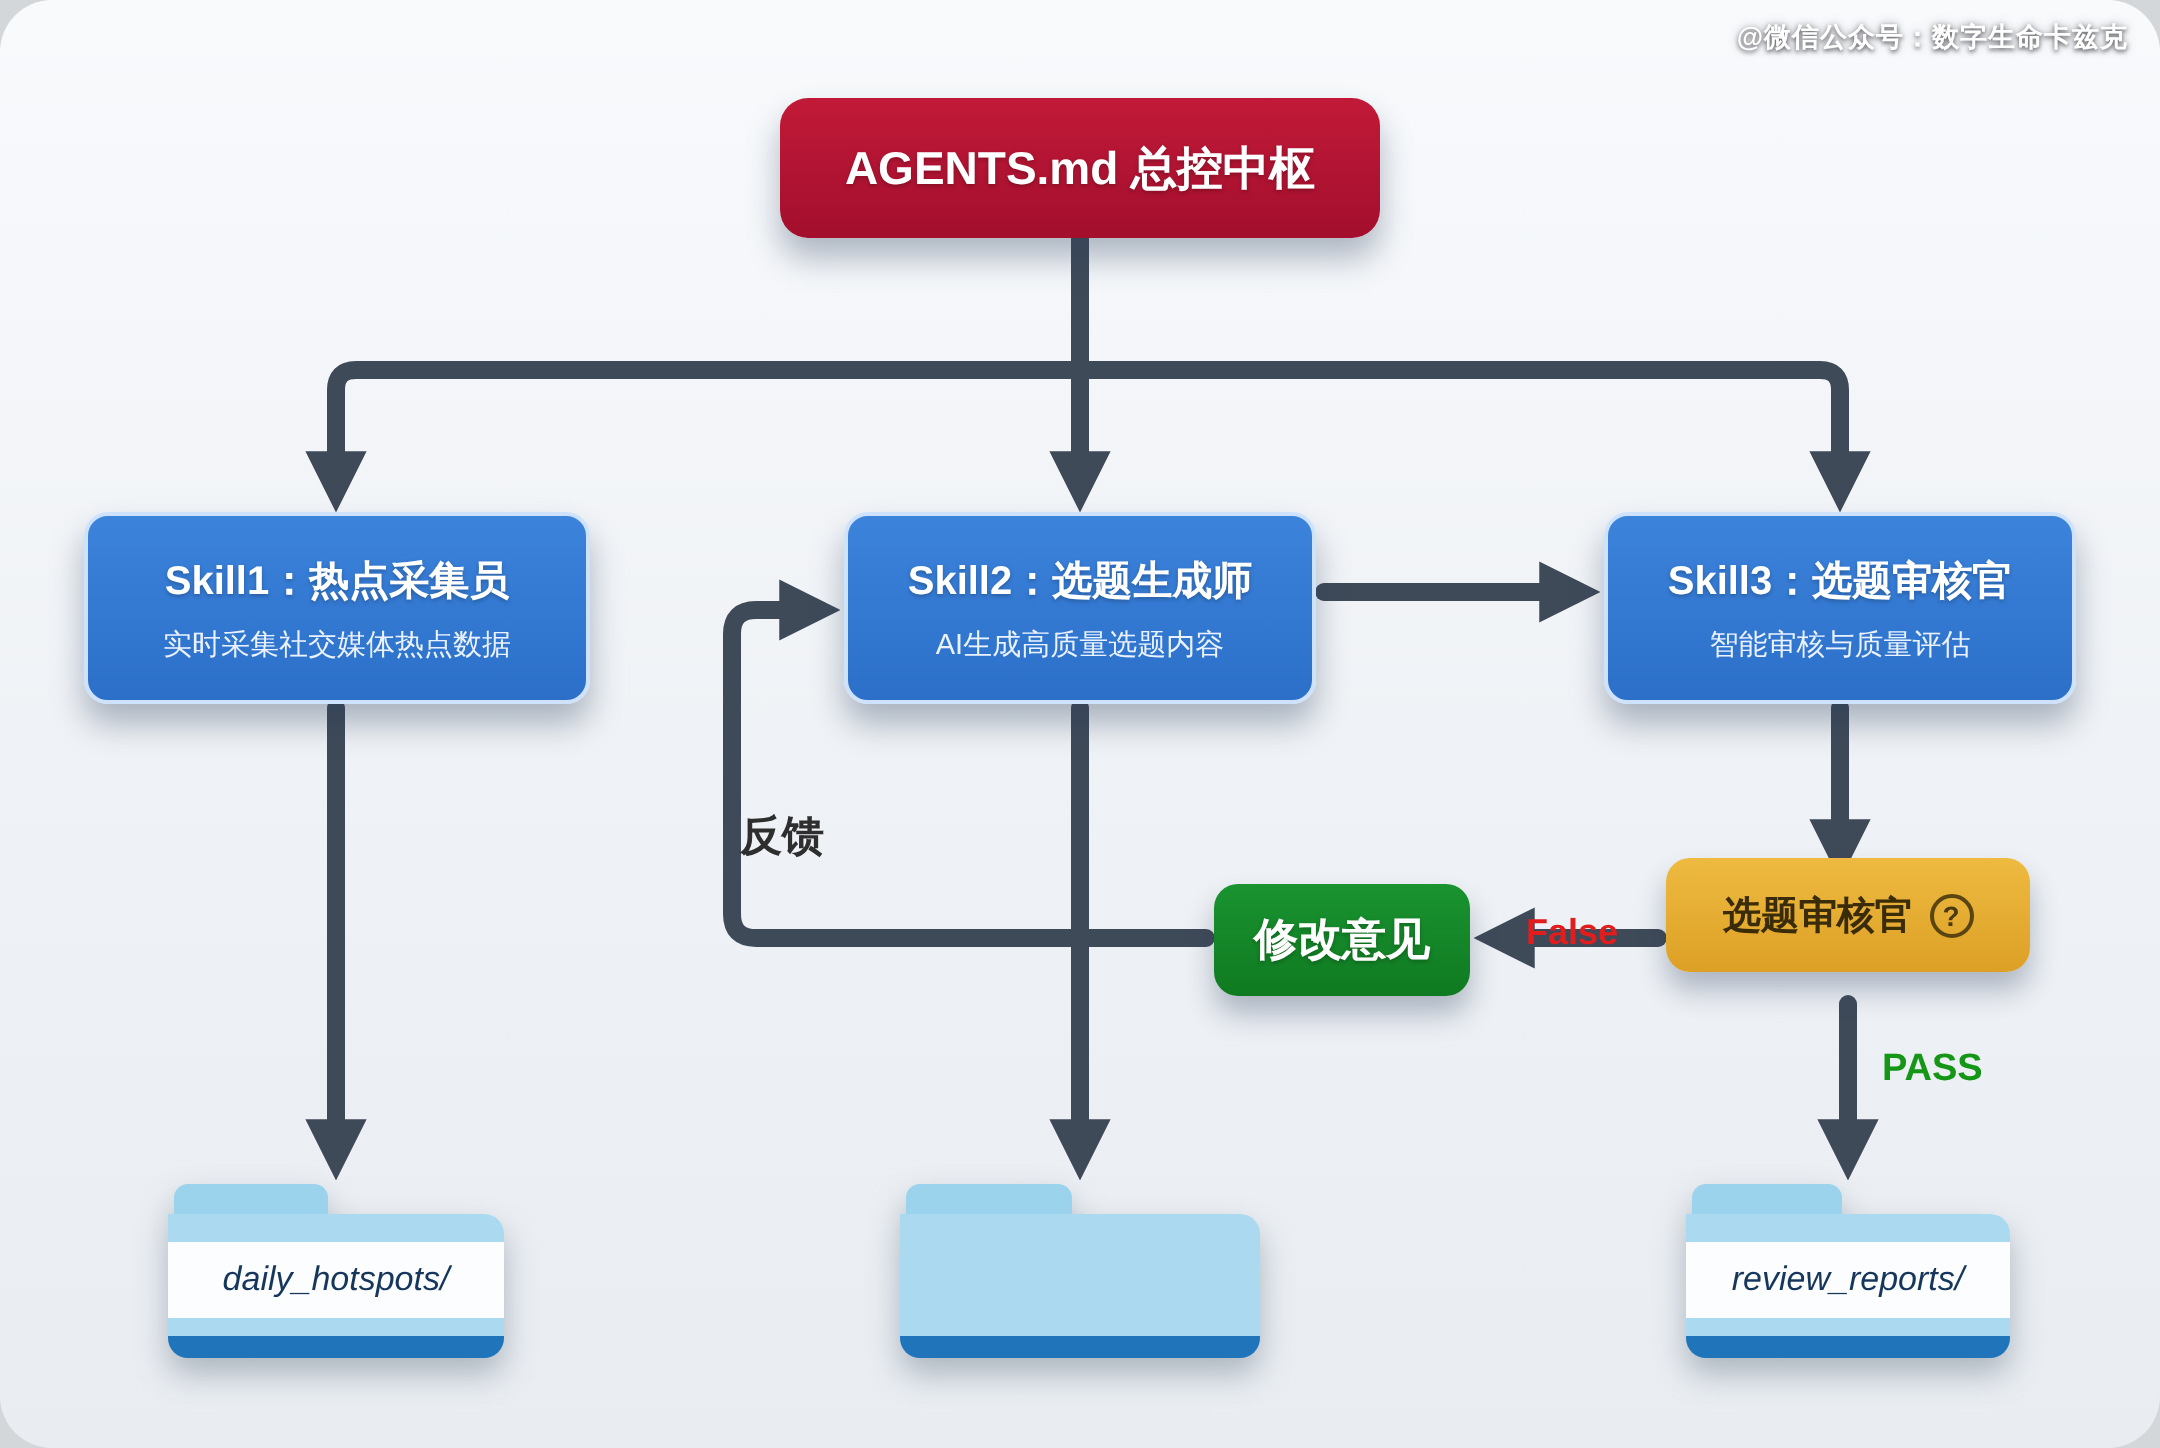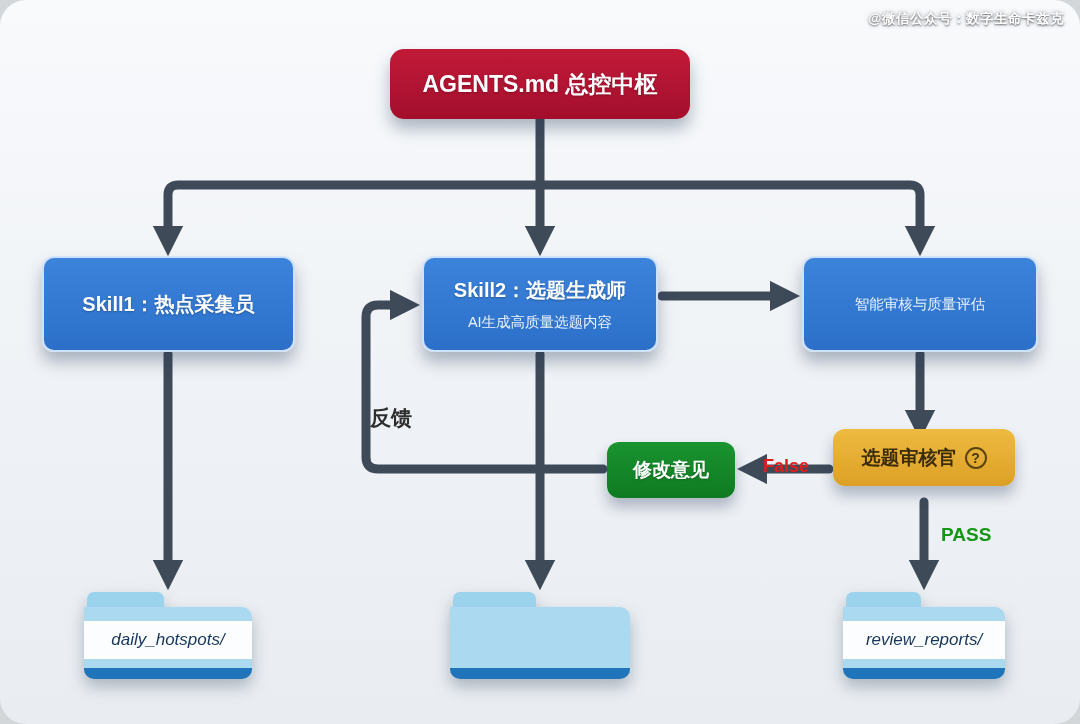--- a/index.html
+++ b/index.html
@@ -55,21 +55,21 @@
   }
   .q-circle {
     width:22px; height:22px; border:2.5px solid #5a4510; border-radius:50%;
     display:inline-flex; align-items:center; justify-content:center;
     font-size:14px; font-weight:bold; color:#4a3a10;
   }
   .revision {
     left:607px; top:442px; width:128px; height:56px;
     background:linear-gradient(180deg,#1a9330,#0f7a21);
     border-radius:12px;
-    color:#fff; font-size:19px; font-weight:bold;
+    color:#fff; font-size:22px; font-weight:bold;
     box-shadow:0 9px 14px rgba(40,60,90,.32);
     text-shadow:0 1px 2px rgba(0,0,0,.25);
   }
   .edge-label { position:absolute; z-index:3; font-weight:bold;margin-top:16px; }
   .feedback-label { left:370px; top:388px; font-size:21px; color:#2e2e2e; }
   .false-label   { left:763px; top:440px; font-size:18px; color:#e11d1d; }
   .pass-label    { left:941px; top:508px; font-size:19px; color:#169616; }
   .folder { position:absolute; top:592px; z-index:2; filter:drop-shadow(0 8px 8px rgba(30,50,70,.3)); }
   #folder1 { left:84px;  width:168px; }
   #folder2 { left:450px; width:180px; }
@@ -120,28 +120,30 @@
       <path d="M540 354 L540 578" marker-end="url(#ah)"></path>
     </g>
   </svg>
 
   <div class="node root-node">
     <span>AGENTS.md 总控中枢</span>
   </div>
 
   <div class="node skill" id="skill1">
     <div class="skill-title">Skill1：热点采集员</div>
+    <div class="skill-sub">实时采集社交媒体热点数据</div>
   </div>
 
   <div class="node skill" id="skill2">
     <div class="skill-title">Skill2：选题生成师</div>
     <div class="skill-sub">AI生成高质量选题内容</div>
   </div>
 
   <div class="node skill" id="skill3">
+    <div class="skill-title">Skill3：选题审核官</div>
     <div class="skill-sub">智能审核与质量评估</div>
   </div>
 
   <div class="node reviewer">
     <span>选题审核官</span>
     <span class="q-circle">?</span>
   </div>
 
   <div class="node revision">
     <span>修改意见</span>

